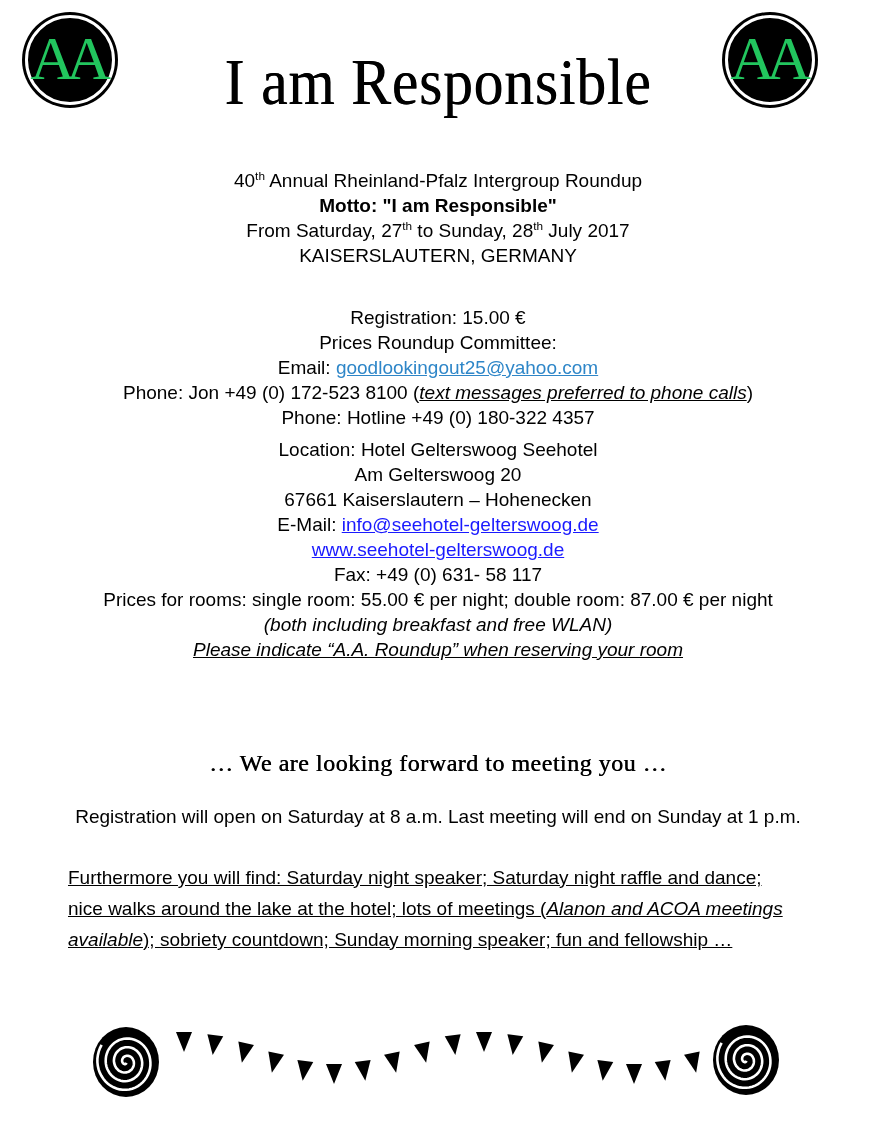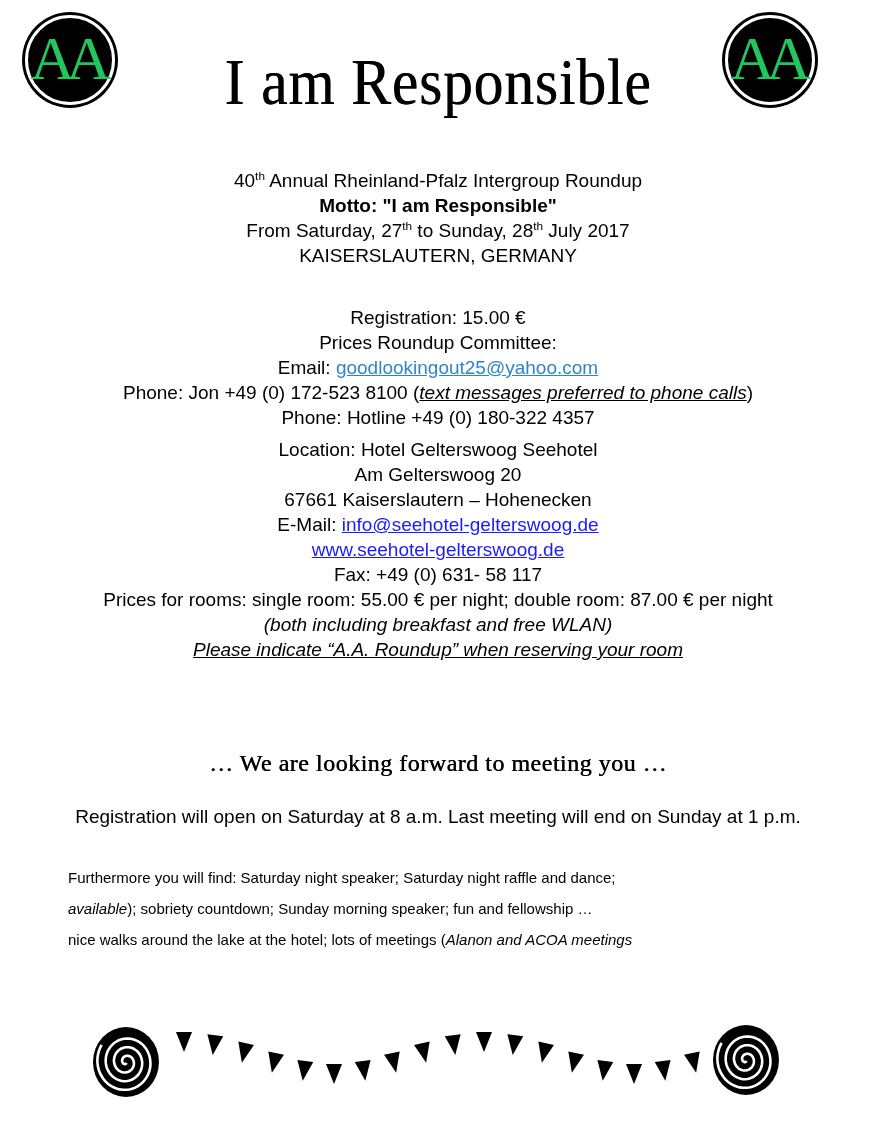--- a/index.html
+++ b/index.html
@@ -50,21 +50,21 @@
   a.link-blue  { color:var(--link-blue);  text-decoration:underline; cursor:pointer; }
   .looking {
     position:absolute; top:722px; left:0; right:0; text-align:center;
     font-family:"Liberation Serif", serif; font-size:24px; letter-spacing:0.5px;
     text-shadow:0.5px 0 0 #000;
     margin-top:28px;
   }
   .schedule { position:absolute; top:804px; left:0; right:0; text-align:center;
               font-size:19px; line-height:25px; }
   .furthermore { position:absolute; top:862px; left:68px; width:760px;
-                 font-size:15px; line-height:31px; text-align:left; }
+                 font-size:19px; line-height:31px; text-align:left;text-decoration:underline; }
   .bottom-svg { position:absolute; left:80px; top:1015px; }
 </style>
 </head>
 <body>
 
 <div class="doc">
 
   <div class="logo logo-left">
     <div class="ring"></div>
     <span class="logo-text">AA</span>
@@ -103,22 +103,22 @@
     <div class="it">(both including breakfast and free WLAN)</div>
     <div class="itu">Please indicate “A.A. Roundup” when reserving your room</div>
   </div>
 
   <div class="looking">… We are looking forward to meeting you …</div>
 
   <div class="schedule">Registration will open on Saturday at 8 a.m. Last meeting will end on Sunday at 1 p.m.</div>
 
   <div class="furthermore">
     <div>Furthermore you will find: Saturday night speaker; Saturday night raffle and dance;</div>
+    <div><span>nice walks around the lake at the hotel; lots of meetings (</span><span class="it">Alanon and ACOA meetings</span></div>
     <div><span class="it">available</span><span>); sobriety countdown; Sunday morning speaker; fun and fellowship …</span></div>
-    <div><span>nice walks around the lake at the hotel; lots of meetings (</span><span class="it">Alanon and ACOA meetings</span></div>
   </div>
 
   <svg class="bottom-svg" width="716" height="95" viewBox="0 0 716 95" xmlns="http://www.w3.org/2000/svg">
       <g>
         <ellipse cx="46" cy="47" rx="33" ry="35" fill="#000"></ellipse>
         <path d="M46.5 47.9 L46.4 48.1 L46.3 48.3 L46.2 48.5 L46.0 48.7 L45.8 48.9 L45.5 49.0 L45.2 49.1 L44.9 49.1 L44.6 49.1 L44.3 49.0 L43.9 48.9 L43.6 48.7 L43.3 48.5 L43.0 48.2 L42.7 47.8 L42.5 47.5 L42.3 47.0 L42.2 46.5 L42.1 46.0 L42.1 45.5 L42.2 44.9 L42.3 44.3 L42.5 43.8 L42.8 43.3 L43.1 42.7 L43.6 42.3 L44.1 41.8 L44.6 41.5 L45.3 41.2 L45.9 41.0 L46.6 40.8 L47.4 40.8 L48.1 40.9 L48.9 41.0 L49.6 41.3 L50.4 41.7 L51.1 42.1 L51.7 42.7 L52.3 43.4 L52.8 44.1 L53.2 45.0 L53.6 45.9 L53.8 46.8 L53.9 47.8 L53.9 48.8 L53.8 49.9 L53.6 50.9 L53.2 51.9 L52.7 52.9 L52.1 53.8 L51.4 54.7 L50.5 55.4 L49.6 56.1 L48.6 56.7 L47.5 57.1 L46.3 57.4 L45.1 57.5 L43.9 57.5 L42.7 57.3 L41.5 57.0 L40.3 56.4 L39.1 55.8 L38.1 55.0 L37.1 54.0 L36.2 52.9 L35.5 51.7 L34.9 50.4 L34.4 49.0 L34.1 47.6 L33.9 46.0 L34.0 44.5 L34.2 43.0 L34.6 41.4 L35.2 40.0 L35.9 38.5 L36.9 37.2 L38.0 36.0 L39.2 34.9 L40.5 34.0 L42.0 33.3 L43.6 32.7 L45.2 32.3 L46.9 32.2 L48.6 32.2 L50.3 32.5 L52.0 33.0 L53.7 33.7 L55.2 34.7 L56.7 35.8 L58.0 37.1 L59.2 38.6 L60.2 40.2 L61.0 42.0 L61.6 43.9 L62.0 45.9 L62.2 47.9 L62.1 50.0 L61.8 52.0 L61.3 54.0 L60.5 56.0 L59.5 57.9 L58.3 59.6 L56.8 61.2 L55.2 62.6 L53.5 63.8 L51.5 64.7 L49.5 65.5 L47.4 66.0 L45.2 66.2 L43.0 66.1 L40.8 65.7 L38.7 65.1 L36.6 64.2 L34.6 63.0 L32.7 61.6 L31.0 59.9 L29.5 58.0 L28.3 56.0 L27.2 53.7 L26.4 51.3 L25.9 48.9 L25.7 46.3 L25.8 43.7 L26.1 41.2 L26.8 38.7 L27.7 36.2 L29.0 33.9 L30.5 31.7 L32.2 29.8 L34.2 28.0 L36.4 26.5 L38.7 25.3 L41.2 24.4 L43.8 23.8 L46.5 23.5 L49.2 23.6 L51.9 24.0 L54.5 24.7 L57.1 25.8 L59.5 27.2 L61.8 28.9 L63.8 30.9 L65.7 33.2 L67.2 35.7 L68.5 38.4 L69.5 41.2 L70.1 44.2 L70.4 47.3 L70.4 50.4 L70.0 53.4 L69.2 56.5 L68.1 59.4 L66.7 62.2 L64.9 64.8 L62.9 67.2 L60.5 69.3 L58.0 71.1 L55.2 72.6 L52.2 73.7 L49.2 74.5 L46.0 74.8 L42.8 74.8 L39.6 74.4 L36.5 73.5 L33.5 72.3 L30.6 70.7 L27.9 68.7 L25.4 66.4 L23.3 63.7 L21.4 60.8 L19.8 57.7 L18.6 54.4 L17.8 50.9 L17.4 47.3 L17.4 43.7 L17.9 40.1 L18.7 36.6 L20.0 33.1 L21.6 29.9" fill="none" stroke="#fff" stroke-width="2.6"></path>
       </g>
       <g>
         <ellipse cx="666" cy="45" rx="33" ry="35" fill="#000"></ellipse>
         <path d="M666.5 45.9 L666.4 46.1 L666.3 46.3 L666.2 46.5 L666.0 46.7 L665.8 46.9 L665.5 47.0 L665.2 47.1 L664.9 47.1 L664.6 47.1 L664.3 47.0 L663.9 46.9 L663.6 46.7 L663.3 46.5 L663.0 46.2 L662.7 45.8 L662.5 45.5 L662.3 45.0 L662.2 44.5 L662.1 44.0 L662.1 43.5 L662.2 42.9 L662.3 42.3 L662.5 41.8 L662.8 41.3 L663.1 40.7 L663.6 40.3 L664.1 39.8 L664.6 39.5 L665.3 39.2 L665.9 39.0 L666.6 38.8 L667.4 38.8 L668.1 38.9 L668.9 39.0 L669.6 39.3 L670.4 39.7 L671.1 40.1 L671.7 40.7 L672.3 41.4 L672.8 42.1 L673.2 43.0 L673.6 43.9 L673.8 44.8 L673.9 45.8 L673.9 46.8 L673.8 47.9 L673.6 48.9 L673.2 49.9 L672.7 50.9 L672.1 51.8 L671.4 52.7 L670.5 53.4 L669.6 54.1 L668.6 54.7 L667.5 55.1 L666.3 55.4 L665.1 55.5 L663.9 55.5 L662.7 55.3 L661.5 55.0 L660.3 54.4 L659.1 53.8 L658.1 53.0 L657.1 52.0 L656.2 50.9 L655.5 49.7 L654.9 48.4 L654.4 47.0 L654.1 45.6 L653.9 44.0 L654.0 42.5 L654.2 41.0 L654.6 39.4 L655.2 38.0 L655.9 36.5 L656.9 35.2 L658.0 34.0 L659.2 32.9 L660.5 32.0 L662.0 31.3 L663.6 30.7 L665.2 30.3 L666.9 30.2 L668.6 30.2 L670.3 30.5 L672.0 31.0 L673.7 31.7 L675.2 32.7 L676.7 33.8 L678.0 35.1 L679.2 36.6 L680.2 38.2 L681.0 40.0 L681.6 41.9 L682.0 43.9 L682.2 45.9 L682.1 48.0 L681.8 50.0 L681.3 52.0 L680.5 54.0 L679.5 55.9 L678.3 57.6 L676.8 59.2 L675.2 60.6 L673.5 61.8 L671.5 62.7 L669.5 63.5 L667.4 64.0 L665.2 64.2 L663.0 64.1 L660.8 63.7 L658.7 63.1 L656.6 62.2 L654.6 61.0 L652.7 59.6 L651.0 57.9 L649.5 56.0 L648.3 54.0 L647.2 51.7 L646.4 49.3 L645.9 46.9 L645.7 44.3 L645.8 41.7 L646.1 39.2 L646.8 36.7 L647.7 34.2 L649.0 31.9 L650.5 29.7 L652.2 27.8 L654.2 26.0 L656.4 24.5 L658.7 23.3 L661.2 22.4 L663.8 21.8 L666.5 21.5 L669.2 21.6 L671.9 22.0 L674.5 22.7 L677.1 23.8 L679.5 25.2 L681.8 26.9 L683.8 28.9 L685.7 31.2 L687.2 33.7 L688.5 36.4 L689.5 39.2 L690.1 42.2 L690.4 45.3 L690.4 48.4 L690.0 51.4 L689.2 54.5 L688.1 57.4 L686.7 60.2 L684.9 62.8 L682.9 65.2 L680.5 67.3 L678.0 69.1 L675.2 70.6 L672.2 71.7 L669.2 72.5 L666.0 72.8 L662.8 72.8 L659.6 72.4 L656.5 71.5 L653.5 70.3 L650.6 68.7 L647.9 66.7 L645.4 64.4 L643.3 61.7 L641.4 58.8 L639.8 55.7 L638.6 52.4 L637.8 48.9 L637.4 45.3 L637.4 41.7 L637.9 38.1 L638.7 34.6 L640.0 31.1 L641.6 27.9" fill="none" stroke="#fff" stroke-width="2.6"></path>

